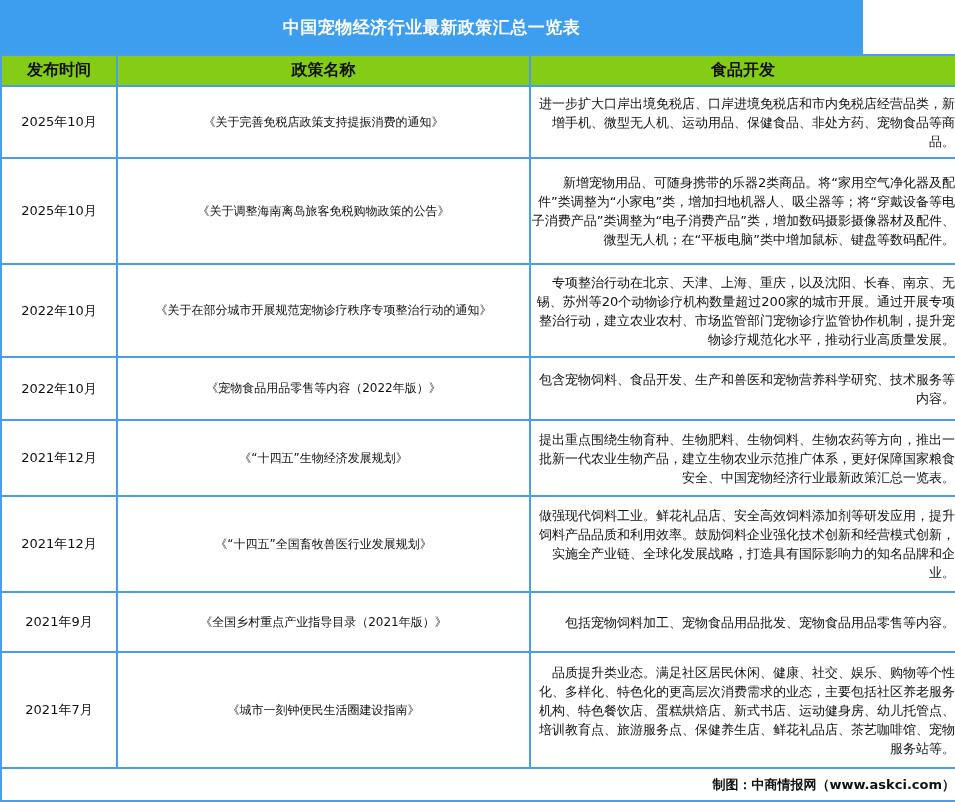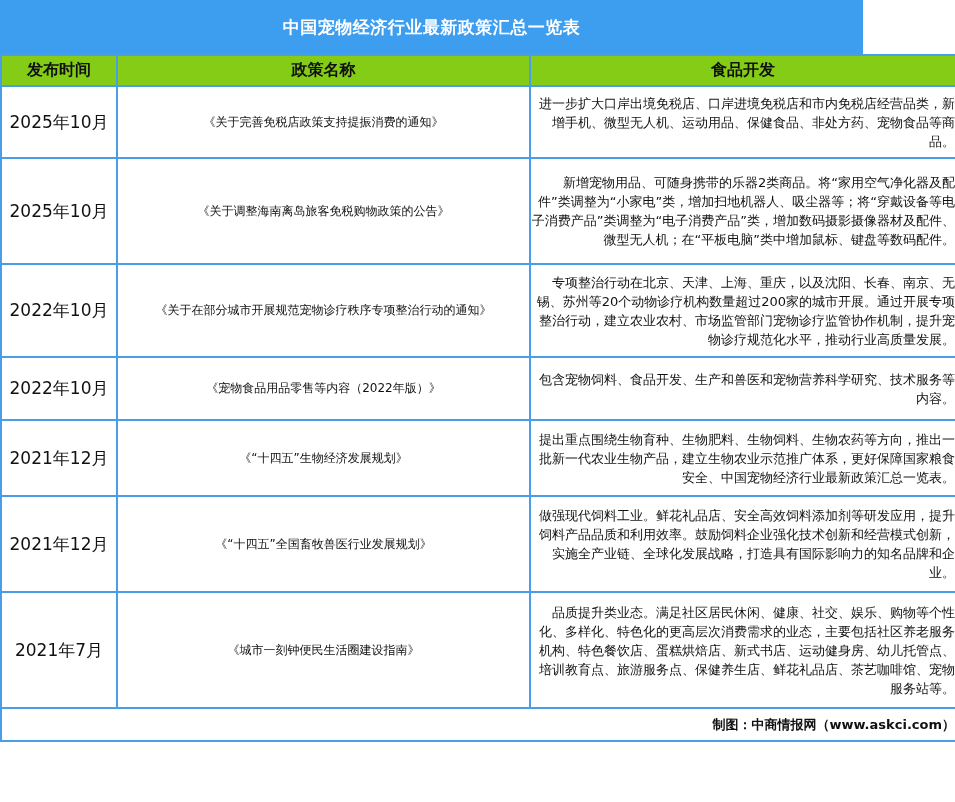--- a/index.html
+++ b/index.html
@@ -5,21 +5,21 @@
   html, body { margin: 0; padding: 0; background: #ffffff; }
   body { width: 955px; height: 802px; position: relative; overflow: hidden;
          font-family: "DejaVu Sans", "Liberation Sans", sans-serif; color: #111; }
   .title-bar { position: absolute; left: 0; top: 0; width: 863px; height: 54px;
                background: #3d9ef0; color: #ffffff; font-size: 17px; font-weight: bold;
                display: flex; align-items: center; justify-content: center; letter-spacing: 0.5px; }
   table.policy-table { position: absolute; left: 0; top: 54px; width: 955px;
                        border-collapse: collapse; table-layout: fixed; }
   table.policy-table td, table.policy-table th { border: 2px solid #4a9ee8; padding: 0; }
   th { background: #84cc16; font-size: 16px; font-weight: bold; height: 29px; text-align: center; color: #111; }
-  td.date-cell { text-align: center; font-size: 17px; margin-left: 20px; }
+  td.date-cell { text-align: center; font-size: 13px; margin-left: 20px; }
   td.name-cell { text-align: center; font-size: 12px; }
   td.content-cell { font-size: 13px; line-height: 19px; padding: 4px 6px 4px 5px; text-align: right; vertical-align: middle; }
   td.footer-cell { text-align: right; font-size: 13px; padding-right: 6px; height: 31px; font-weight: bold; }
   col.c1 { width: 116px; } col.c2 { width: 413px; } col.c3 { width: 426px; }
 </style>
 </head>
 <body>
 
 <div class="title-bar">中国宠物经济行业最新政策汇总一览表</div>
 
@@ -60,20 +60,25 @@
       <tr style="height: 76px;">
         <td class="date-cell">2021年12月</td>
         <td class="name-cell">《“十四五”生物经济发展规划》</td>
         <td class="content-cell">提出重点围绕生物育种、生物肥料、生物饲料、生物农药等方向，推出一批新一代农业生物产品，建立生物农业示范推广体系，更好保障国家粮食安全、中国宠物经济行业最新政策汇总一览表。</td>
       </tr>
       <tr style="height: 96px;">
         <td class="date-cell">2021年12月</td>
         <td class="name-cell">《“十四五”全国畜牧兽医行业发展规划》</td>
         <td class="content-cell">做强现代饲料工业。鲜花礼品店、安全高效饲料添加剂等研发应用，提升饲料产品品质和利用效率。鼓励饲料企业强化技术创新和经营模式创新，实施全产业链、全球化发展战略，打造具有国际影响力的知名品牌和企业。</td>
       </tr>
+      <tr style="height: 60px;">
+        <td class="date-cell">2021年9月</td>
+        <td class="name-cell">《全国乡村重点产业指导目录（2021年版）》</td>
+        <td class="content-cell">包括宠物饲料加工、宠物食品用品批发、宠物食品用品零售等内容。</td>
+      </tr>
       <tr style="height: 116px;">
         <td class="date-cell">2021年7月</td>
         <td class="name-cell">《城市一刻钟便民生活圈建设指南》</td>
         <td class="content-cell">品质提升类业态。满足社区居民休闲、健康、社交、娱乐、购物等个性化、多样化、特色化的更高层次消费需求的业态，主要包括社区养老服务机构、特色餐饮店、蛋糕烘焙店、新式书店、运动健身房、幼儿托管点、培训教育点、旅游服务点、保健养生店、鲜花礼品店、茶艺咖啡馆、宠物服务站等。</td>
       </tr>
     </tbody>
   <tfoot>
     <tr>
       <td colspan="3" class="footer-cell">制图：中商情报网（www.askci.com）</td>
     </tr>

